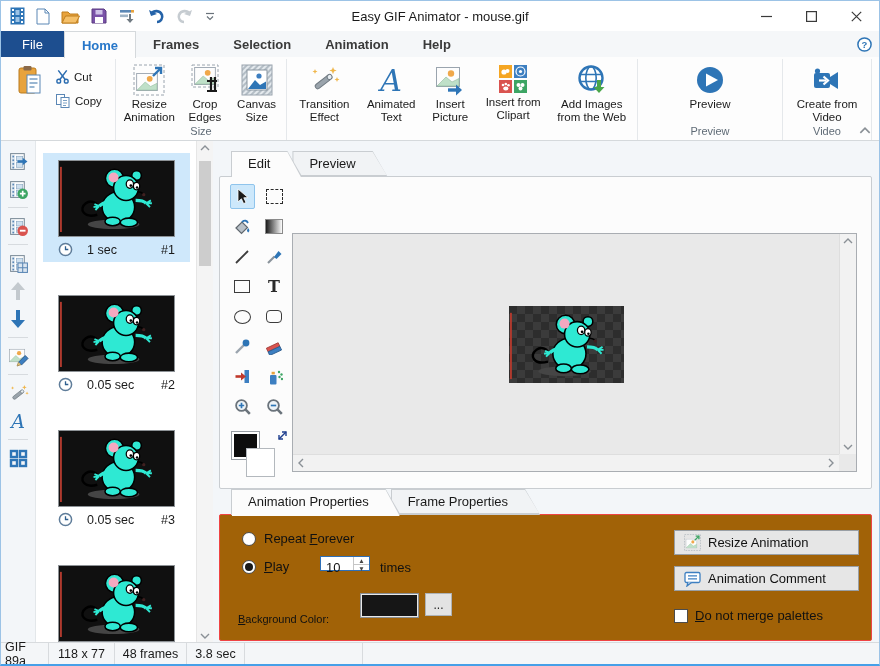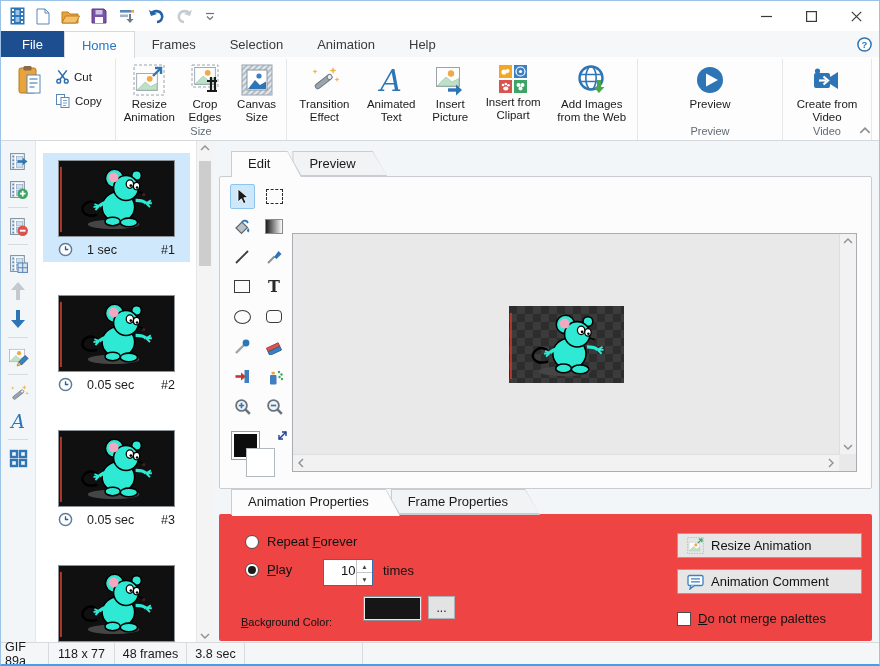--- a/index.html
+++ b/index.html
@@ -9,21 +9,21 @@
   
   .titlebar{position:absolute;left:0;top:0;right:0;height:30px;background:#fff;display:flex;align-items:center;}
   .qat{display:flex;align-items:center;gap:11px;padding-left:9px;}
   .qat .qbtn{display:flex;align-items:center;justify-content:center;height:20px;}
   .wtitle{position:absolute;left:50%;transform:translateX(-50%);font-size:13px;color:#1a1a1a;white-space:nowrap;}
   .wincontrols{margin-left:auto;display:flex;height:30px;}
   .wc{width:45px;display:flex;align-items:center;justify-content:center;}
   
   .tabrow{position:absolute;left:0;top:30px;right:0;height:26px;background:#f5f7f9;border-bottom:1px solid #d9dde0;display:flex;align-items:stretch;}
   .filetab{background:#1d4e8f;color:#fff;padding:0 21px;display:flex;align-items:center;font-size:13px;}
-  .mtab{padding:13px 17px;display:flex;align-items:center;font-size:13px;color:#3a3a3a;position:relative;}
+  .mtab{padding:13px 17px;display:flex;align-items:center;font-size:13px;color:#3a3a3a;position:relative;font-weight:bold;}
   .mtab.active{background:#fdfdfd;border:1px solid #d5d9dc;border-bottom:none;color:#2777c9;margin-bottom:-1px;z-index:2;}
   .helpbtn{margin-left:auto;align-self:center;margin-right:7px;}
   
   .ribbon{position:absolute;left:0;top:56px;right:0;height:84px;background:#fdfdfd;border-bottom:1px solid #d5d9dc;display:flex;box-sizing:border-box;padding:2px 0 0 2px;}
   .rgroup{display:flex;flex-direction:column;border-right:1px solid #e5e8eb;padding:0 5px;}
   .rg-items{flex:1;display:flex;align-items:flex-start;gap:3px;padding-top:3px;}
   .rg-label{text-align:center;font-size:11px;color:#5f6b76;padding:0 0 3px;}
   .rbtn{display:flex;flex-direction:column;align-items:center;gap:2px;padding:2px 2px 0;font-size:11.5px;color:#1a1a1a;text-align:center;line-height:1.15;}
   .smallcol{display:flex;flex-direction:column;gap:9px;padding-top:7px;}
   .sbtn{display:flex;align-items:center;gap:4px;font-size:11.5px;color:#1a1a1a;}
@@ -66,26 +66,26 @@
   .fgchip{position:absolute;left:2px;top:2px;width:27px;height:27px;background:#0d0d0d;border:1px solid #989ea4;box-shadow:inset 0 0 0 2px #fff;}
   .bgchip{position:absolute;left:17px;top:19px;width:27px;height:27px;background:#fff;border:1px solid #b3b8bd;}
   .swapic{position:absolute;left:47px;top:0px;}
   .canvas{position:absolute;left:72px;top:56px;right:14px;bottom:16px;border:1px solid #a9adb2;background:#e9e9e9;}
   .canvas-content{position:absolute;left:0;top:0;right:17px;bottom:17px;display:flex;align-items:center;justify-content:center;}
   .gifimage{width:115px;height:77px;background:repeating-conic-gradient(#3b3b3b 0% 25%,#2d2d2d 0% 50%) 0 0/16px 16px;}
   .vscroll{position:absolute;top:0;right:0;width:17px;bottom:17px;background:#f2f2f2;border-left:1px solid #dedede;display:flex;flex-direction:column;justify-content:space-between;align-items:center;padding:4px 0;box-sizing:border-box;}
   .hscroll{position:absolute;left:0;right:17px;bottom:0;height:17px;background:#f2f2f2;border-top:1px solid #dedede;display:flex;justify-content:space-between;align-items:center;padding:0 5px;box-sizing:border-box;}
   
   .props{position:absolute;left:218px;top:348px;width:653px;height:152px;}
-  .pr-panel{position:absolute;left:0;top:25px;right:0;bottom:0;background:#ef4444;border:4px solid #ef4444;border-radius:2px;box-sizing:border-box;}
+  .pr-panel{position:absolute;left:0;top:25px;right:0;bottom:0;background:#a16207;border:1px solid #ef4444;border-radius:2px;box-sizing:border-box;}
   .radio{width:14px;height:14px;border:1px solid #4c4c4c;border-radius:50%;background:#fff;position:relative;flex:0 0 auto;box-sizing:border-box;}
   .radio.checked::after{content:'';position:absolute;inset:2px;background:#1a1a1a;border-radius:50%;}
   .radrow{position:absolute;display:flex;align-items:center;gap:8px;font-size:13px;color:#111;}
   .u{text-decoration:underline;}
-  .spin{position:absolute;left:100px;top:41px;width:50px;height:27px;border:1px solid #2e6fb7;background:#fff;display:flex;box-sizing:border-box;padding-left:12px;}
+  .spin{position:absolute;left:100px;top:41px;width:50px;height:15px;border:1px solid #2e6fb7;background:#fff;display:flex;box-sizing:border-box;}
   .spin .val{flex:1;font-size:13px;color:#111;padding:3px 0 0 5px;}
   .spin .sbs{width:15px;border-left:1px solid #c6c6c6;display:flex;flex-direction:column;}
   .spin .sb{flex:1;display:flex;align-items:center;justify-content:center;font-size:6.5px;color:#444;}
   .spin .sb + .sb{border-top:1px solid #c6c6c6;}
   .timeslbl{position:absolute;left:160px;top:45px;font-size:13px;color:#111;}
   .bglbl{position:absolute;left:18px;top:98px;font-size:11px;color:#111;}
   .bgswatch{position:absolute;left:140px;top:78px;width:57px;height:23px;border:1px solid #8a8f94;background:#161616;box-shadow:inset 0 0 0 1px #e8e8e8;}
   .dots{position:absolute;left:205px;top:78px;width:27px;height:23px;background:#e3e3e3;border:1px solid #aeb2b6;display:flex;align-items:center;justify-content:center;font-size:12px;color:#222;box-sizing:border-box;}
   .wbtn{position:absolute;left:454px;width:185px;height:25px;background:#e6e6e6;border:1px solid #999fa5;display:flex;align-items:center;gap:7px;padding:0 9px;font-size:13px;color:#111;box-sizing:border-box;}
   .chkrow{position:absolute;left:454px;top:93px;display:flex;align-items:center;gap:7px;font-size:13px;color:#111;}
@@ -236,20 +236,21 @@
             <path d="M16 1 L14 7 L8 5 Z" fill="#c6ccd1"></path>
           </svg>
       </span>
       <span class="qbtn">
         <svg width="10" height="9" viewBox="0 0 10 9">
             <path d="M1 1.5 h8" stroke="#6a737b" stroke-width="1.2"></path>
             <path d="M2 4.5 l3 3 3 -3" fill="none" stroke="#6a737b" stroke-width="1.2"></path>
           </svg>
       </span>
     </div>
+    <div class="wtitle">Easy GIF Animator - mouse.gif</div>
     <div class="wincontrols">
       <span class="wc">
           <svg width="11" height="11" viewBox="0 0 11 11">
             <path d="M0 5.5 h11" stroke="#3a3a3a" stroke-width="1.2"></path>
           </svg>
         </span>
       <span class="wc">
           <svg width="11" height="11" viewBox="0 0 11 11">
             <rect x="0.6" y="0.6" width="9.8" height="9.8" fill="none" stroke="#3a3a3a" stroke-width="1.2"></rect>
           </svg>

